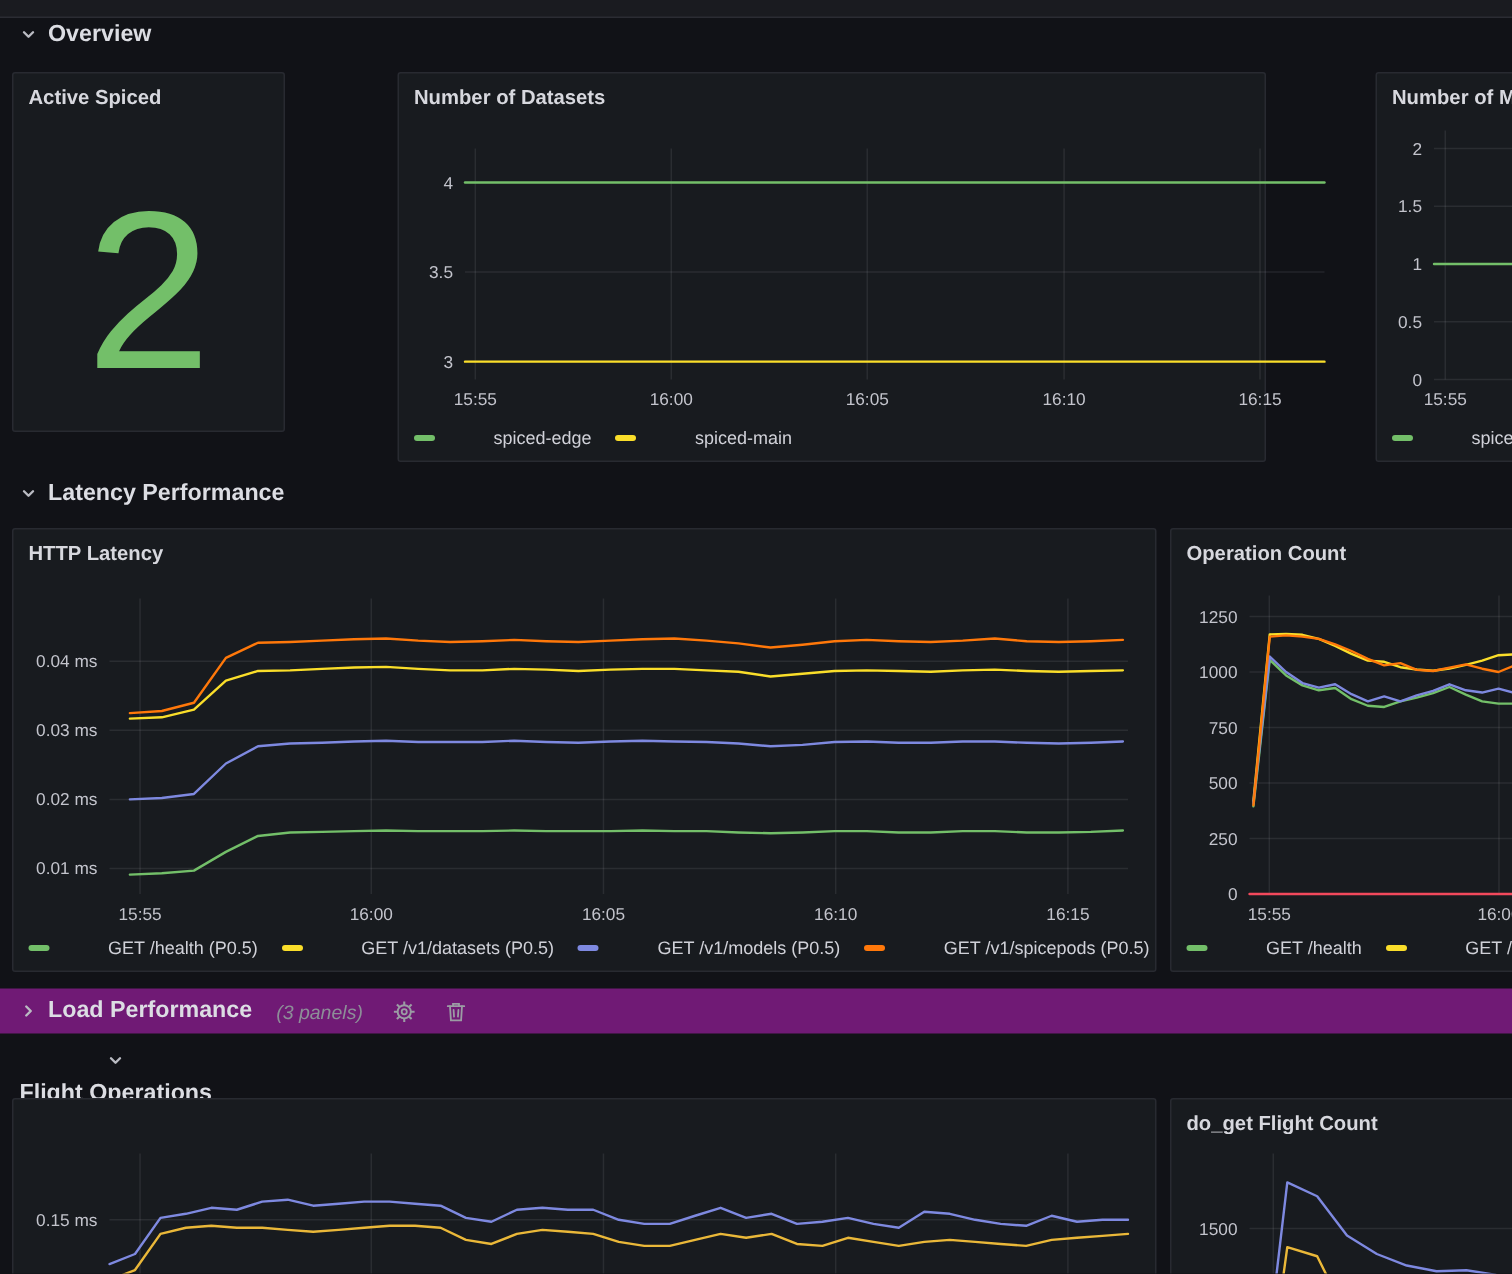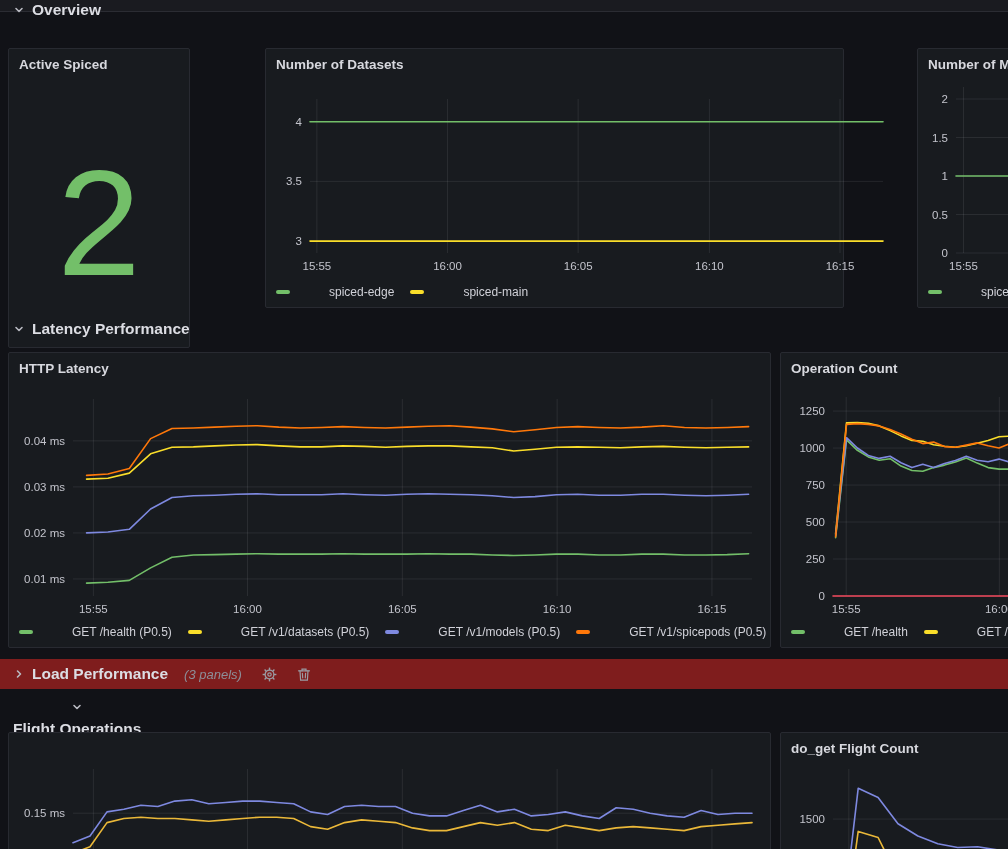--- a/index.html
+++ b/index.html
@@ -11,35 +11,35 @@
     color:#ccccdc;
   }
   .top-strip {
     position:absolute; left:0; top:0; width:1008px; height:12px;
     background:#1a1b20; border-bottom:1px solid #2b2c33;
   }
   .section-header {
     position:absolute; display:flex; align-items:center; gap:7px;
     font-size:15.5px; font-weight:700; color:#dcdde3; cursor:pointer;
   }
-  #sec-overview { left:13px; top:1px;align-items:center; }
+  #sec-overview { left:13px; top:14px;align-items:center; }
   #sec-latency  { left:13px; top:320px; }
   #sec-flight   { left:13px; top:701px;flex-direction:column; }
   .chev { flex:0 0 auto; }
   #row-load {
     position:absolute; left:0; top:659px; width:1008px; height:30px;
-    background:#7f1d1d; display:flex; align-items:center; padding-left:13px;
+    background:#701a75; display:flex; align-items:center; padding-left:13px;
   }
   #row-load .section-title { font-size:15.5px; font-weight:700; color:#dcdde3; margin-left:7px; }
   .panels-note { font-style:italic; font-size:13px; color:#8d8e98; margin-left:16px; }
   .row-icon-btn { background:none; border:none; margin-left:20px; cursor:pointer; padding:0; line-height:0; }
   .panel {
     position:absolute; background:#181b1f; border:1px solid #282a31; border-radius:2px;
   }
-  #p-stat     { left:8px;   top:48px;  width:182px; height:300px; }
+  #p-stat     { left:8px;   top:48px;  width:182px; height:240px; }
   #p-datasets { left:265px; top:48px;  width:579px; height:260px; }
   #p-models   { left:917px; top:48px;  width:190px; height:260px; }
   #p-http     { left:8px;   top:352px; width:763px; height:296px; }
   #p-op       { left:780px; top:352px; width:320px; height:296px; }
   #p-fd       { left:8px;   top:732px; width:763px; height:190px; }
   #p-fc       { left:780px; top:732px; width:320px; height:190px; }
   .panel-title {
     position:absolute; left:0; top:0; right:0; padding:8px 10px 0 10px;
     font-size:13.5px; font-weight:600; color:#d7d8de; white-space:nowrap; overflow:hidden;
     cursor:pointer;

